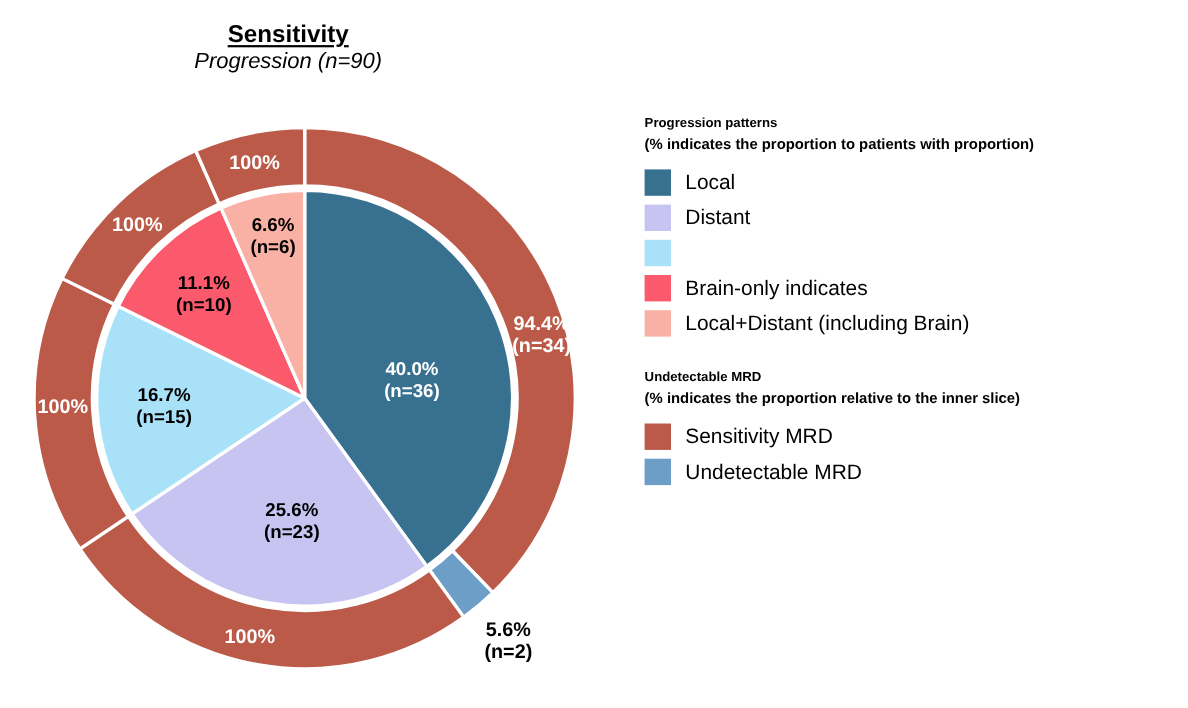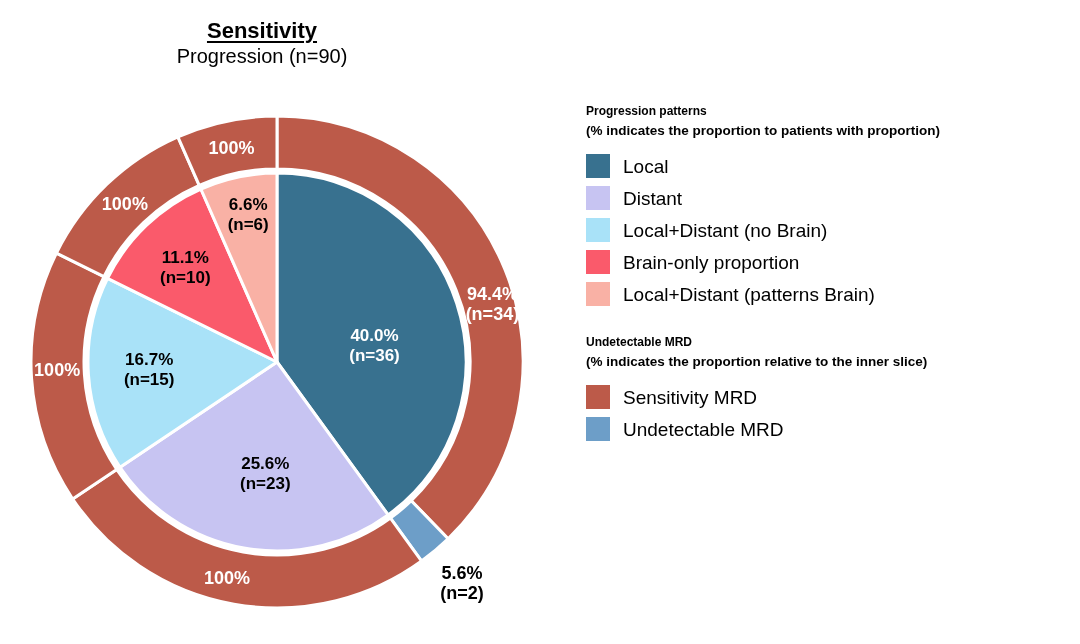--- a/index.html
+++ b/index.html
@@ -26,20 +26,21 @@
     font-size: 22px;
     font-weight: bold;
     text-decoration: underline;
     text-decoration-thickness: 2px;
     text-underline-offset: 3px;
   }
   .title-sub {
     font-size: 20px;
     font-weight: normal;
     margin-top: 2px;
+    font-style: italic;
   }
   
   #chart-svg {
     position: absolute;
     left: 0; top: 0;
   }
   #chart-svg text {
     font-family: "Liberation Sans", sans-serif;
     font-weight: bold;
   }
@@ -119,29 +120,28 @@
         <div class="legend-item">
           <span class="legend-swatch" style="background: rgb(56, 113, 143);"></span>
           <span class="legend-label">Local</span>
         </div>
         <div class="legend-item">
           <span class="legend-swatch" style="background: rgb(199, 196, 242);"></span>
           <span class="legend-label">Distant</span>
         </div>
         <div class="legend-item">
           <span class="legend-swatch" style="background: rgb(169, 226, 248);"></span>
-          <span class="legend-label">Local+Distant (no Brain)</span>
         </div>
         <div class="legend-item">
           <span class="legend-swatch" style="background: rgb(250, 90, 107);"></span>
-          <span class="legend-label">Brain-only proportion</span>
+          <span class="legend-label">Brain-only indicates</span>
         </div>
         <div class="legend-item">
           <span class="legend-swatch" style="background: rgb(249, 177, 165);"></span>
-          <span class="legend-label">Local+Distant (patterns Brain)</span>
+          <span class="legend-label">Local+Distant (including Brain)</span>
         </div>
       </div>
       <div class="legend-section">
         <div class="legend-title">Undetectable MRD</div>
         <div class="legend-note">(% indicates the proportion relative to the inner slice)</div>
         <div class="legend-item">
           <span class="legend-swatch" style="background: rgb(188, 90, 73);"></span>
           <span class="legend-label">Sensitivity MRD</span>
         </div>
         <div class="legend-item">

